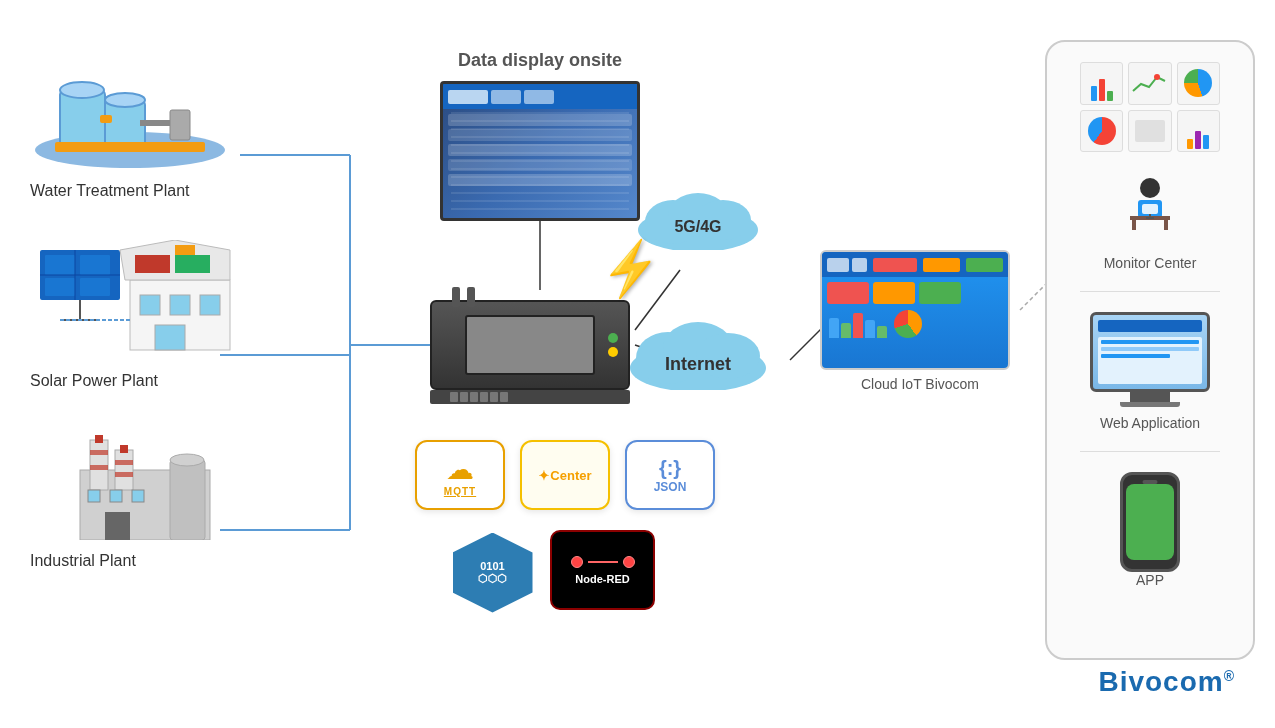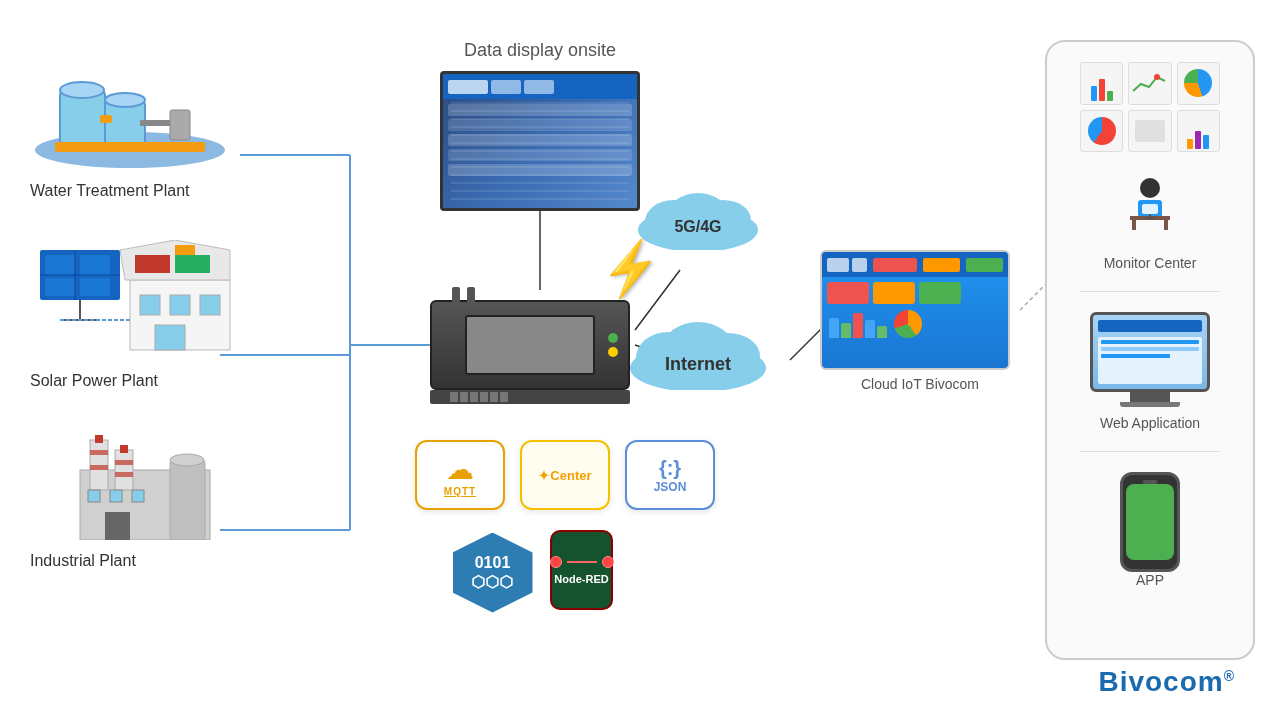--- a/index.html
+++ b/index.html
@@ -283,31 +283,31 @@
       background: #2d7db3;
       clip-path: polygon(50% 0%, 100% 25%, 100% 75%, 50% 100%, 0% 75%, 0% 25%);
       display: flex;
       align-items: center;
       justify-content: center;
       flex-direction: column;
     }
 
     .hex-text {
       color: white;
-      font-size: 16px;
+      font-size: 11px;
       font-weight: bold;
       text-align: center;
     }
 
     .nodered-icon {
-      width: 63px;
+      width: 105px;
       height: 80px;
       border-radius: 10px;
       border: 2px solid #8b0000;
-      background: #14532d;
+      background: #000000;
       display: flex;
       flex-direction: column;
       align-items: center;
       justify-content: center;
     }
 
     .nodered-dots {
       display: flex;
       gap: 5px;
       align-items: center;
@@ -482,22 +482,23 @@
       left: 0;
       width: 1275px;
       height: 728px;
       pointer-events: none;
     }
 
     
     .data-display-area {
       position: absolute;
       left: 440px;
-      top: 40px;
+      top: 50px;
       text-align: center;
+      font-weight: bold;
     }
 
     .gateway-area {
       position: absolute;
       left: 430px;
       top: 280px;
     }
   </style>
 </head>
 <body>

